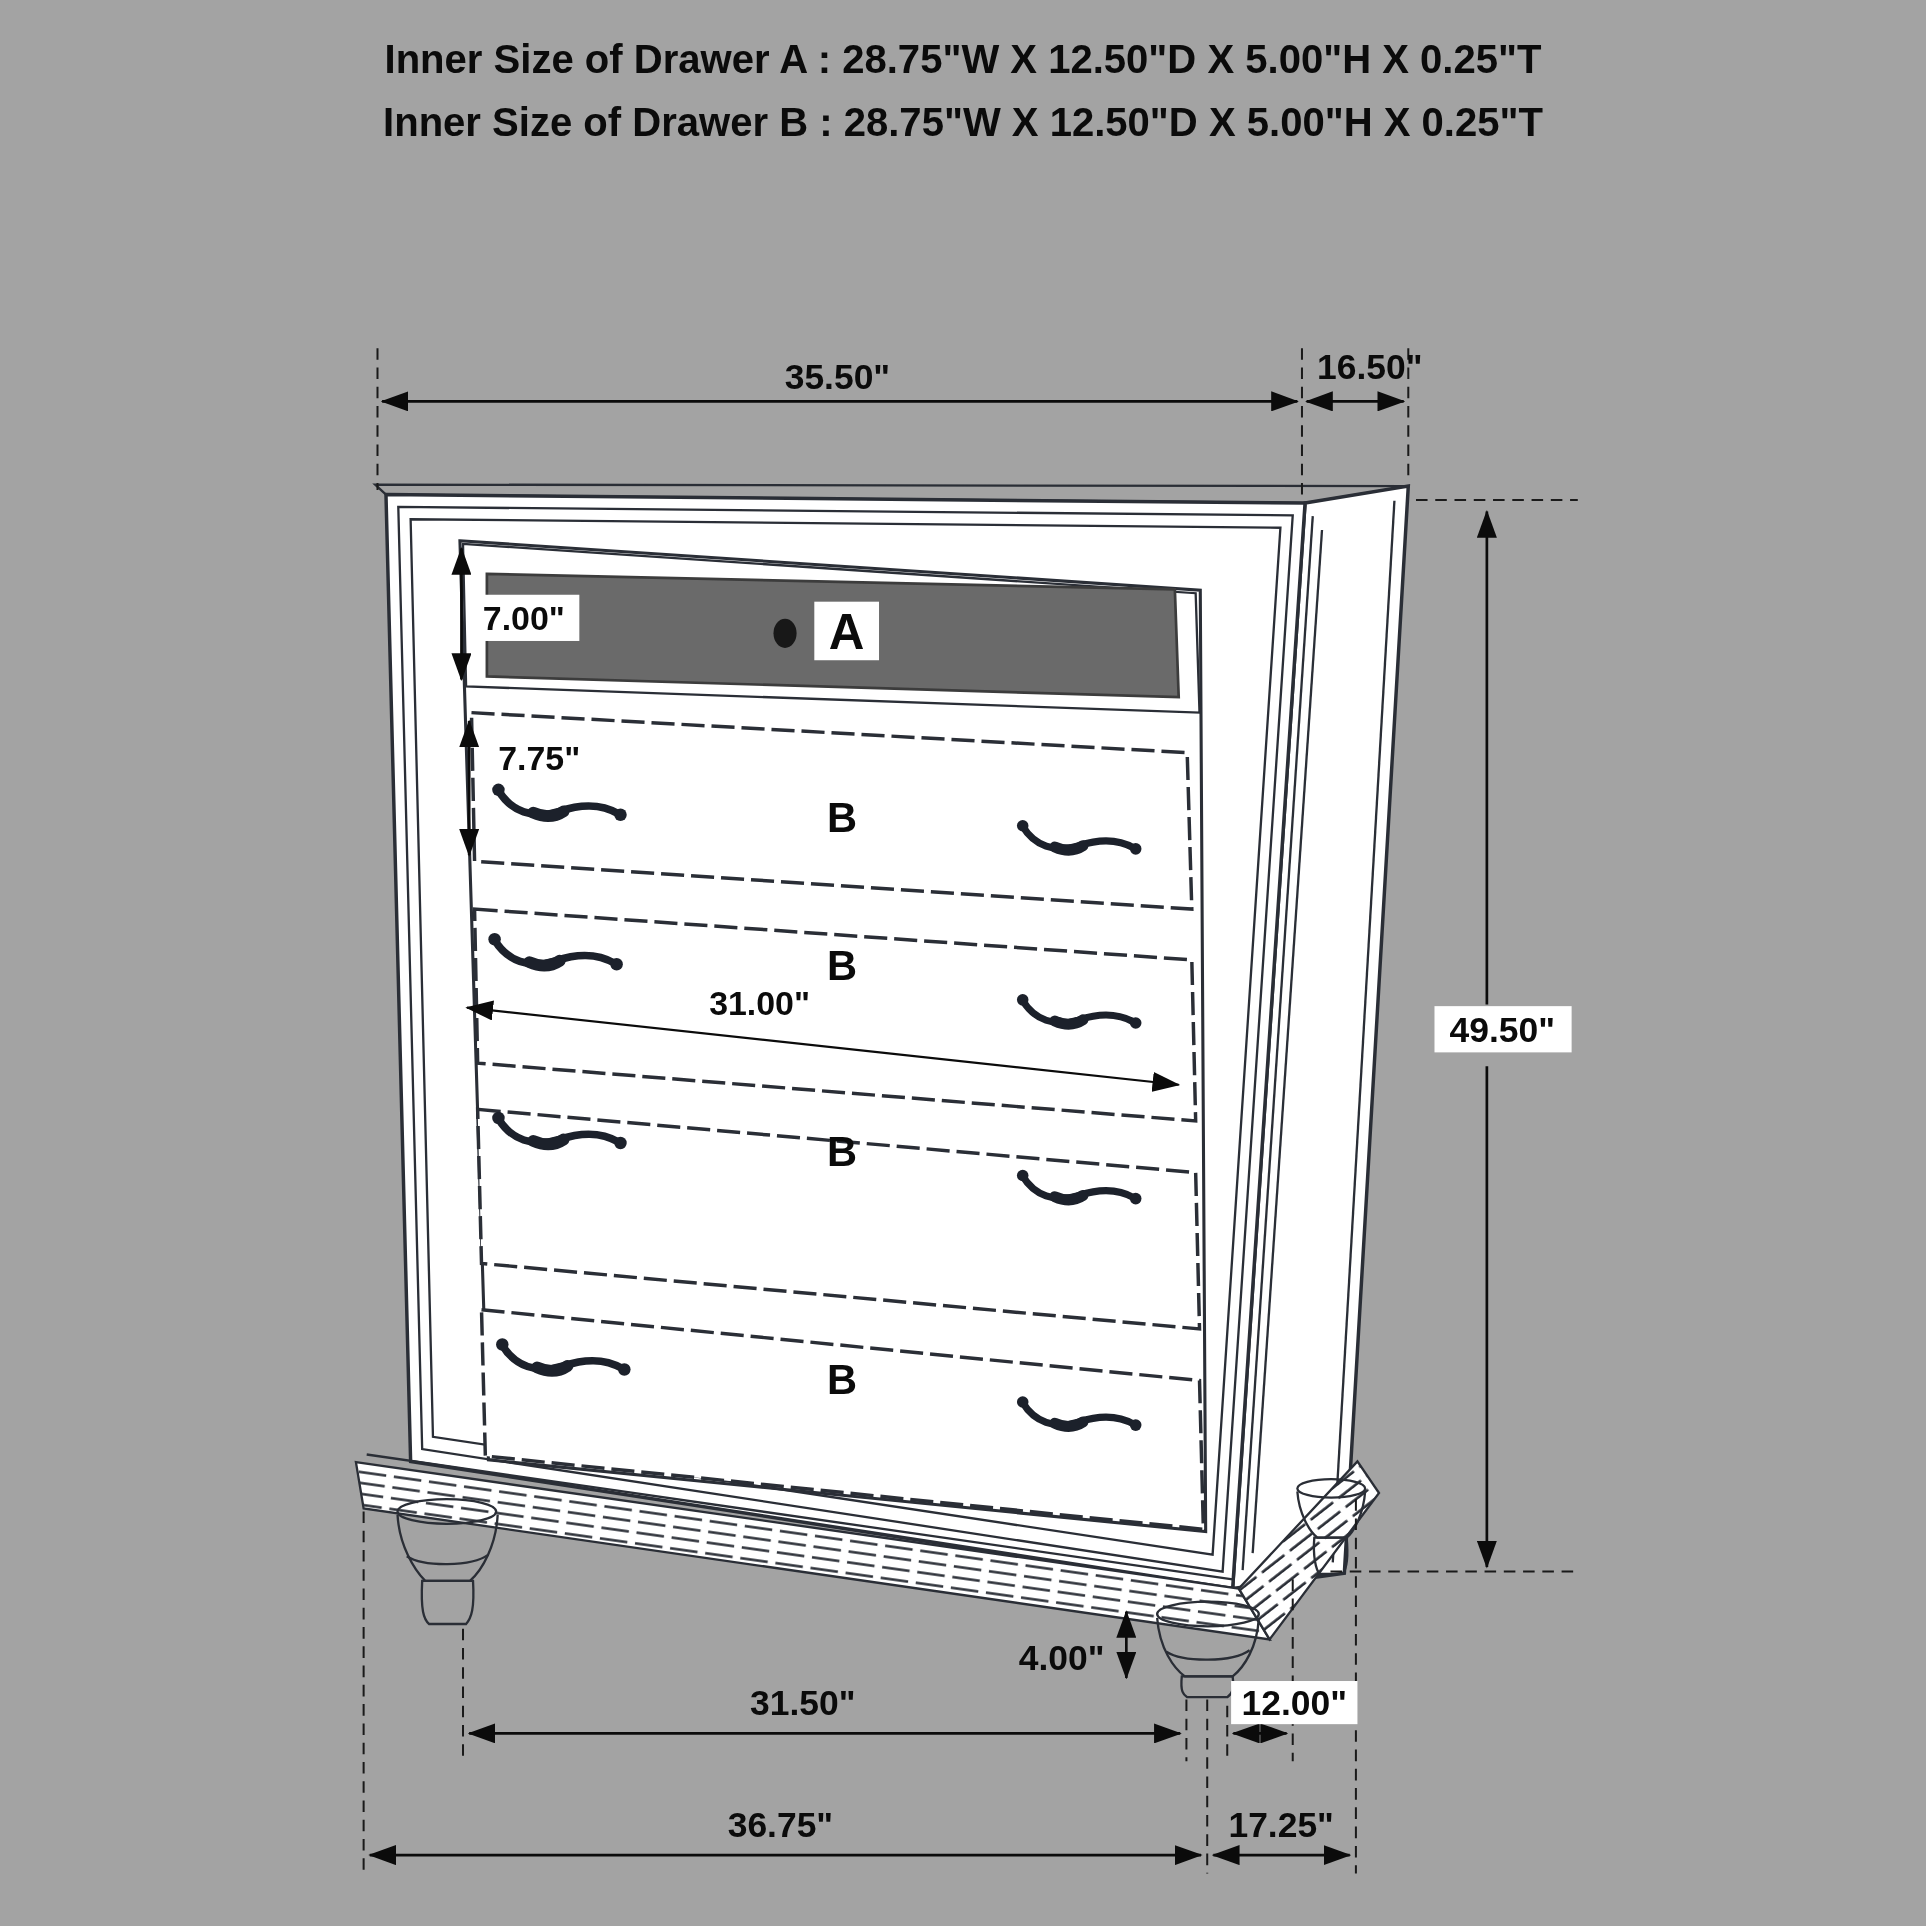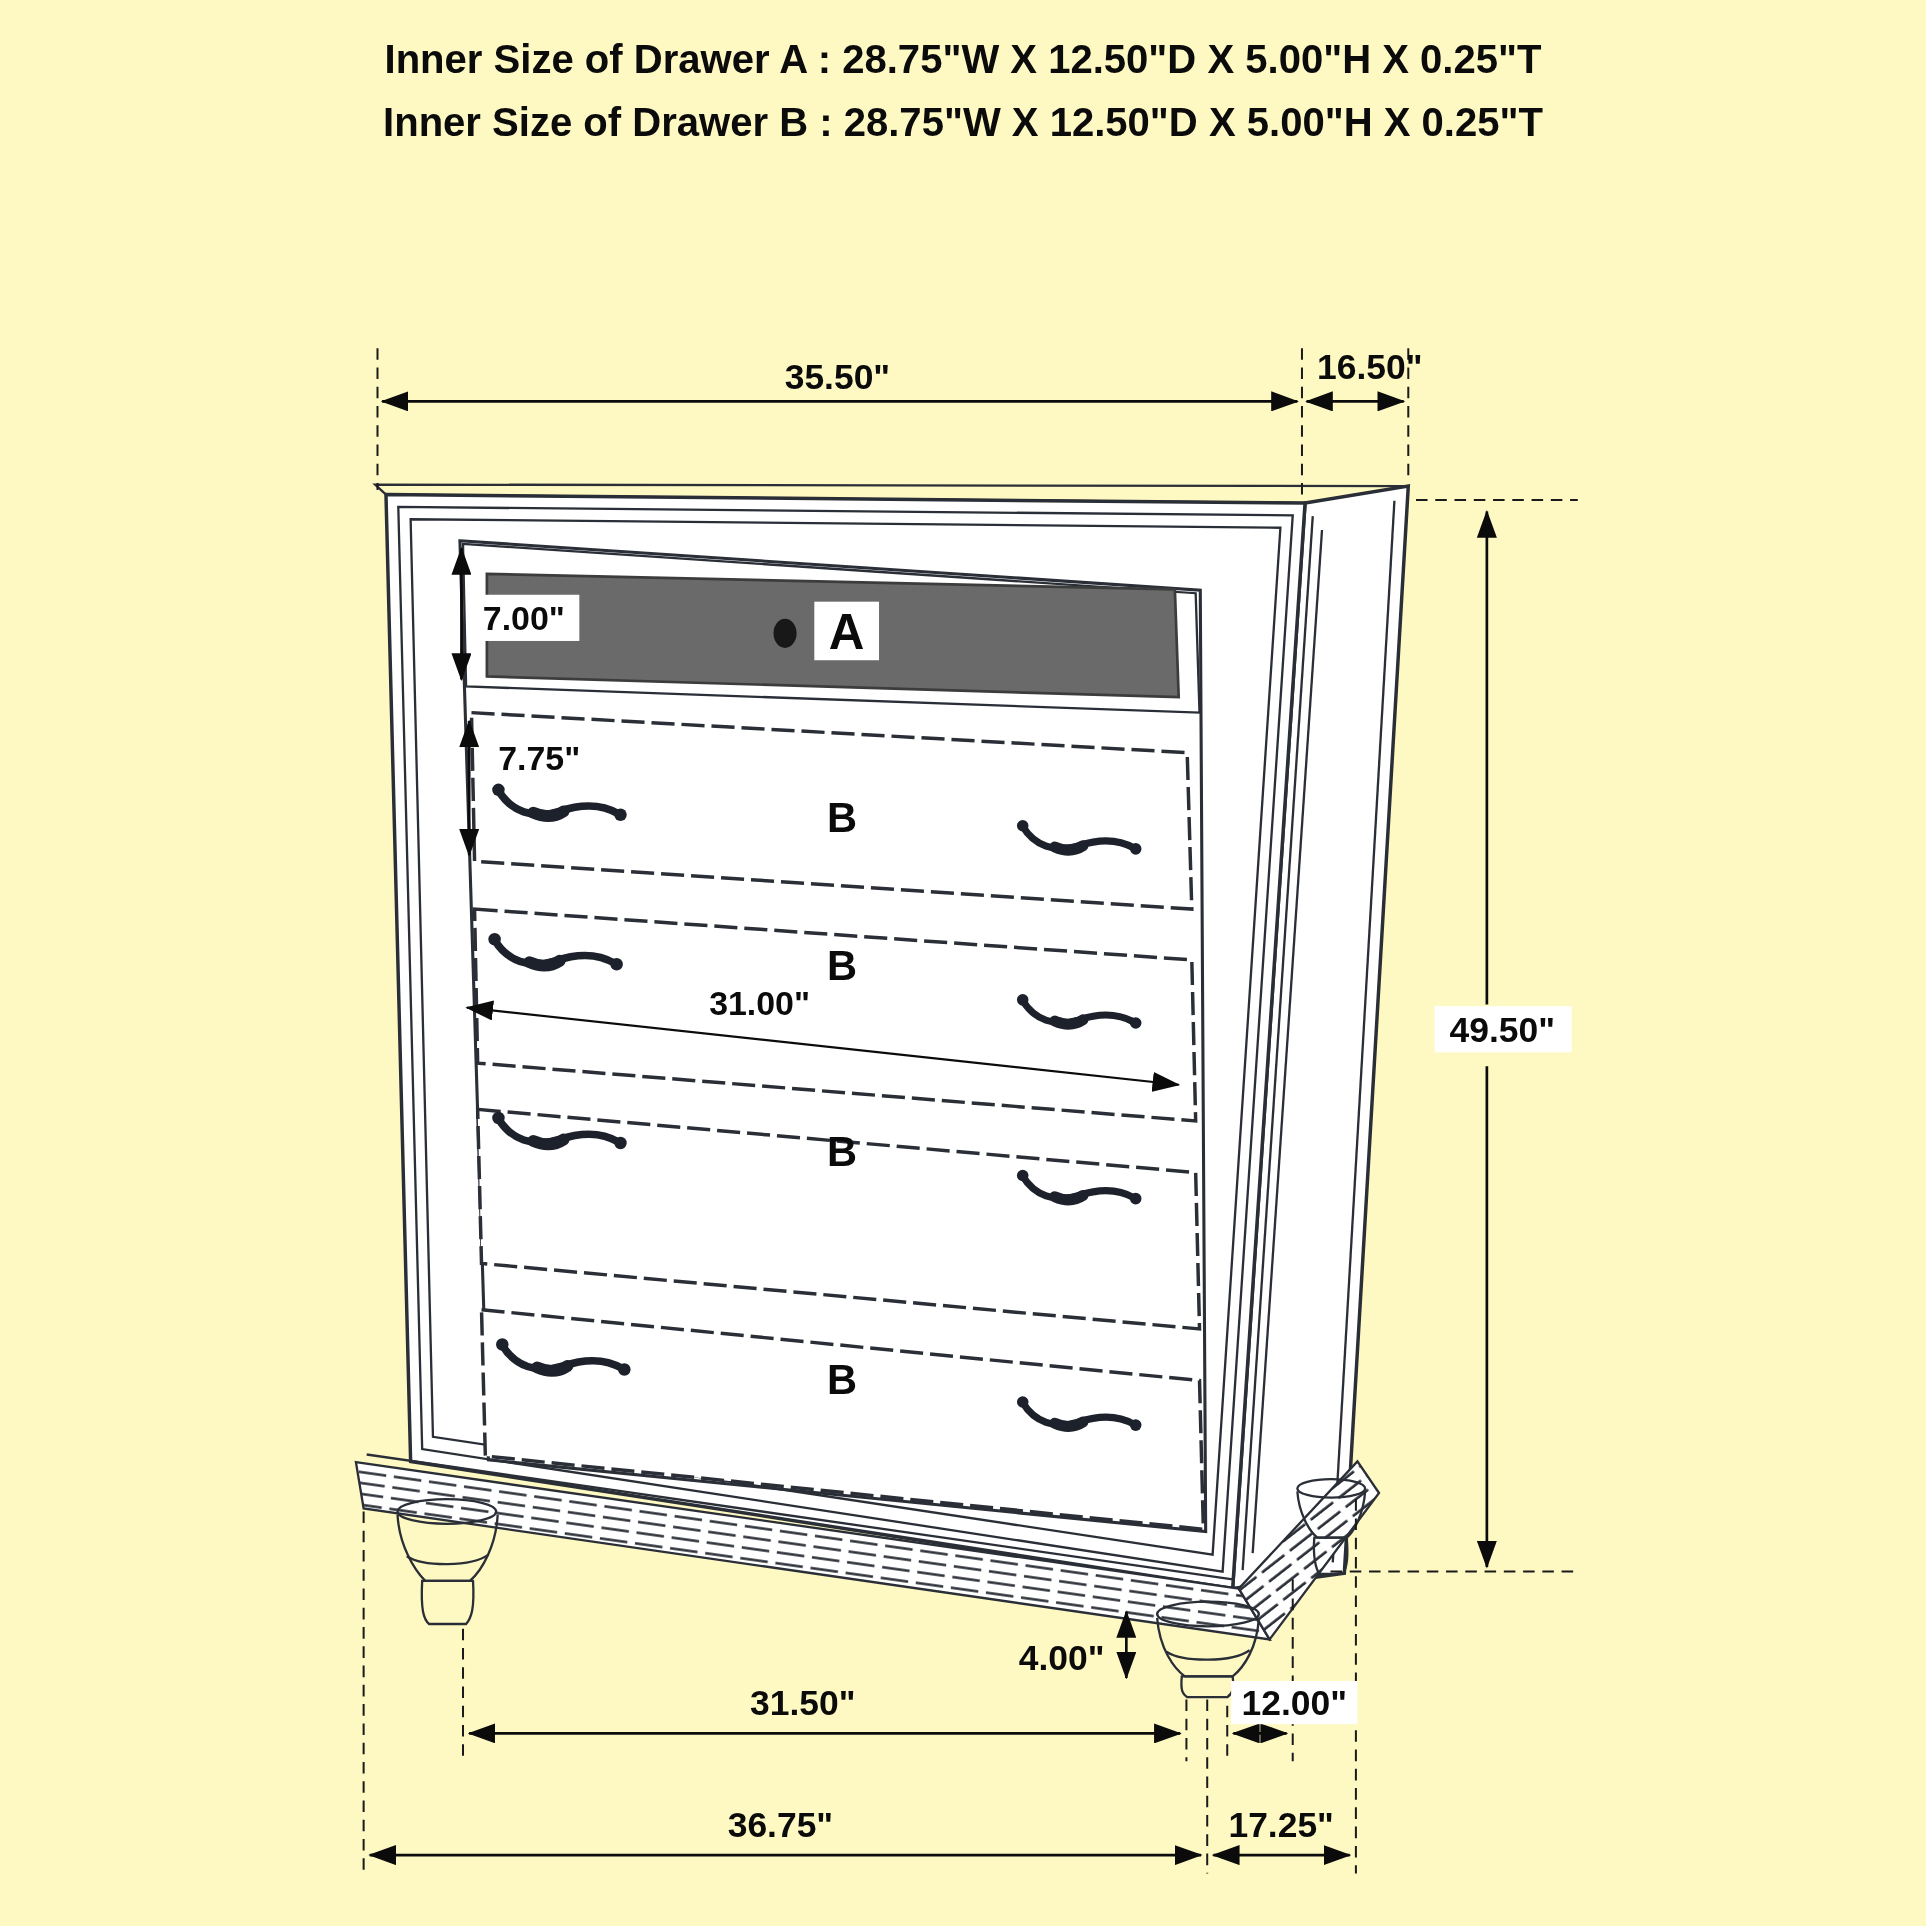--- a/index.html
+++ b/index.html
@@ -1,16 +1,16 @@
 <!DOCTYPE html>
 <html style="font-size:12.3px"><head>
 <meta charset="utf-8">
 <style>
   html,body{margin:0;padding:0;background:#ffffff;}
-  .stage{position:relative;width:1926px;height:1926px;background:#fef9c3;overflow:hidden;
+  .stage{position:relative;width:1926px;height:1926px;background:#a3a3a3;overflow:hidden;
          font-family:"Liberation Sans", sans-serif;}
   svg{position:absolute;left:0;top:0;}
   text{font-family:"Liberation Sans", sans-serif;font-weight:bold;fill:#0b0b0b;}
   .t-title{font-size:52px;}
   .t-dim{font-size:46px;}
   .t-dim-s{font-size:44px;}
   .t-a{font-size:64px;}
   .t-b{font-size:54px;}
   .sketch{stroke:#2a2e36;fill:none;stroke-width:3;}
   .sketch-thick{stroke:#2a2e36;fill:#ffffff;stroke-width:4.5;}

